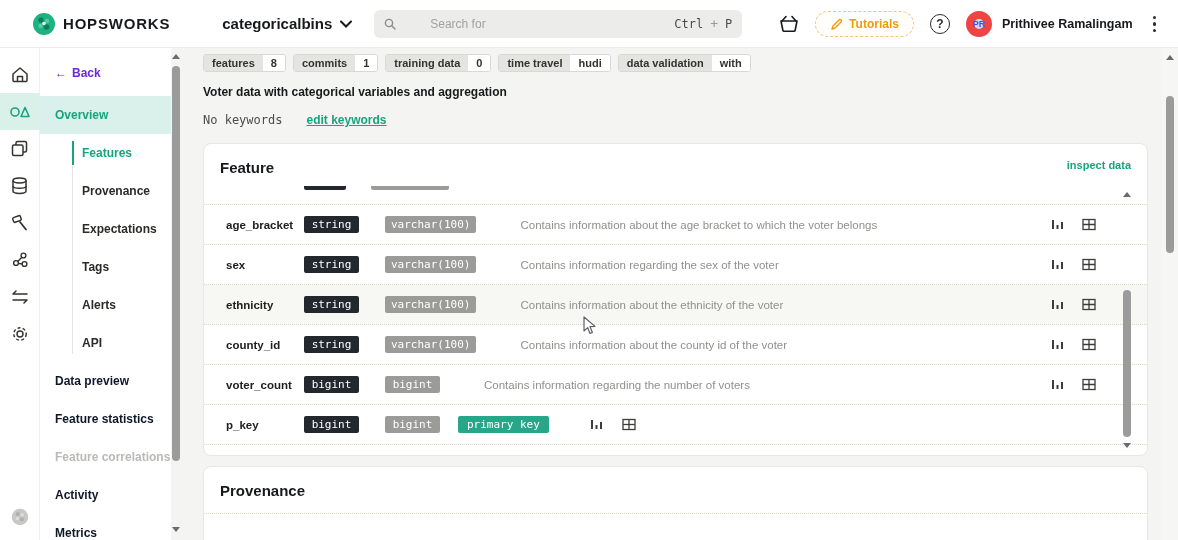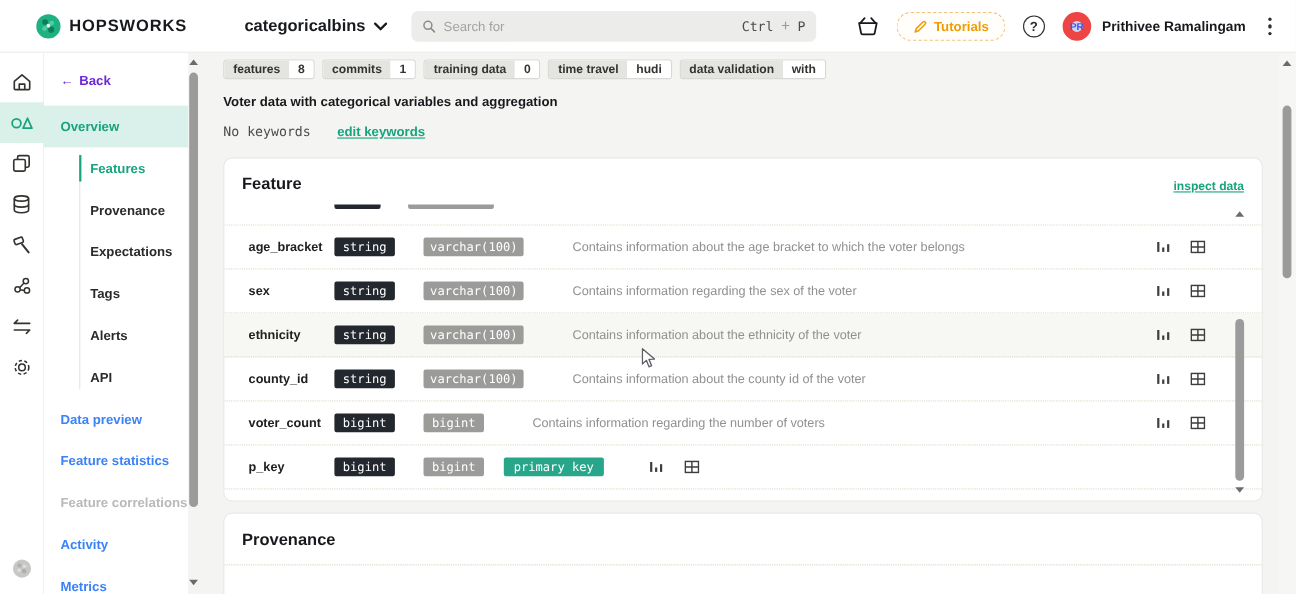--- a/index.html
+++ b/index.html
@@ -10,21 +10,21 @@
   
   #topbar { position:absolute; top:0; left:0; width:1178px; height:48px; background:#fff;
             border-bottom:1px solid #ececea; display:flex; align-items:center; z-index:30; }
   .brand-wrap { display:flex; align-items:center; margin-left:32px; }
   .brand-logo { width:24px; height:24px; margin-right:7px; }
   .brand-name { font-size:15px; font-weight:bold; letter-spacing:.8px; color:#17191c; }
   .proj-wrap { display:flex; align-items:center; margin-left:52px; cursor:pointer; }
   .proj-name { font-size:15px; font-weight:bold; color:#17191c; }
   .chev { margin-left:8px; }
   .search-box { position:relative; margin-left:22px; width:368px; height:28px; background:#ececeb;
-                border-radius:6px; display:flex; align-items:center; padding:0 10px; }
+                border-radius:6px; display:flex; align-items:center; padding:0 10px;gap:27px; }
   .search-box input { border:none; outline:none; background:transparent; font-size:12px; color:#55555a;
                       flex:1; margin-left:7px; font-family:"Liberation Sans", sans-serif; }
   .search-box input::placeholder { color:#a2a2a0; }
   .shortcut { display:flex; align-items:center; gap:7px; font-size:12px; color:#4c4c4a; }
   .shortcut .plus { color:#9a9a98; font-size:13px; }
   .tb-right { position:absolute; right:18px; top:0; height:48px; display:flex; align-items:center; gap:16px; }
   .icon-btn { display:flex; align-items:center; justify-content:center; cursor:pointer; }
   .tutorials-btn { display:flex; align-items:center; gap:6px; height:26px; padding:0 14px;
                    border:1px dashed #f2c27e; border-radius:14px; background:#fffefb;
                    color:#f09c02; font-size:12px; font-weight:bold; cursor:pointer; }
@@ -51,21 +51,21 @@
   .sb-back .arr { margin-right:5px; }
   .sb-overview { margin-top:16px; height:38px; background:#d9f1ea; display:flex; align-items:center;
                  padding-left:15px; font-size:12px; font-weight:bold; color:#17a47d; cursor:pointer; }
   .sb-nest { position:relative; margin-left:32px; padding-left:10px; }
   .sb-nest:before { content:""; position:absolute; left:0; top:6px; bottom:8px; width:1px; background:#e4e4e2; }
   .sb-sub { height:38px; display:flex; align-items:center; font-size:12px; font-weight:bold;
             color:#2b2b29; cursor:pointer; position:relative; }
   .sb-sub.active { color:#17a47d; }
   .sb-sub.active:before { content:""; position:absolute; left:-10px; top:7px; height:24px; width:2px; background:#17a47d; }
   .sb-item { height:38px; display:flex; align-items:center; padding-left:15px; font-size:12px;
-             font-weight:bold; color:#3b82f6; cursor:pointer; }
+             font-weight:bold; color:#0f172a; cursor:pointer; }
   .sb-item.disabled { color:#b9b9b7; cursor:default; }
 
   
   .vthumb { position:absolute; width:8px; border-radius:4px; background:#9b9b9b; }
   .sb-scroll { position:absolute; top:48px; left:170px; width:12px; height:492px; z-index:16; }
   .arrow-up { width:0; height:0; border-left:4px solid transparent; border-right:4px solid transparent;
               border-bottom:5px solid #6b6b69; }
   .arrow-dn { width:0; height:0; border-left:4px solid transparent; border-right:4px solid transparent;
               border-top:5px solid #6b6b69; }
   #page-scroll { position:absolute; top:48px; right:0; width:16px; height:492px; background:#f6f6f5; z-index:25; }
@@ -77,23 +77,23 @@
           font-size:11px; font-weight:bold; color:#33332f; background:#fff; }
   .stat .lbl { background:#e4e4e1; padding:2px 8px; }
   .stat .val { background:#fff; padding:2px 8px; }
   .fg-desc { margin-top:13px; font-size:12px; font-weight:bold; color:#17191c; }
   .kw-row { margin-top:14px; display:flex; align-items:center; gap:24px; }
   .kw-none { font-size:12px; color:#4c4c4a; }
   .link-green { font-size:12px; font-weight:bold; color:#17a47d; text-decoration:underline; cursor:pointer; }
 
   .card { background:#fff; border:1px solid #e8e8e5; border-radius:8px; position:relative; }
   #feature-card { margin-top:16px; height:313px; overflow:hidden; }
-  .card-head { display:flex; align-items:flex-end; justify-content:space-between; padding:15px 16px 10px 16px; }
+  .card-head { display:flex; align-items:flex-start; justify-content:space-between; padding:15px 16px 10px 16px; }
   .card-title { font-size:15px; font-weight:bold; color:#17191c; }
-  .inspect-link { font-size:11px; font-weight:bold; color:#17a47d; text-decoration:underline; cursor:pointer;padding-left:20px; }
+  .inspect-link { font-size:11px; font-weight:bold; color:#17a47d; cursor:pointer;padding-left:20px; }
 
   .flist { position:relative; }
   .clip-strip { height:19px; overflow:hidden; position:relative; border-bottom:1px dotted #d9d9c6; }
   .clip-strip .b1 { position:absolute; top:-14px; left:100px; width:42px; height:18px; background:#23272e; border-radius:2px; }
   .clip-strip .b2 { position:absolute; top:-14px; left:167px; width:78px; height:18px; background:#9b9b99; border-radius:2px; }
   .frow { height:40px; display:flex; align-items:center; padding-left:22px; padding-right:46px;
           border-bottom:1px dotted #d9d9c6; }
   .frow.hover { background:#f7f7f4; }
   .fname { width:78px; font-size:11.5px; font-weight:bold; color:#202020; }
   .tbadge { font-family:"DejaVu Sans Mono", monospace; font-size:11px; color:#fff; padding:2px 6px;

